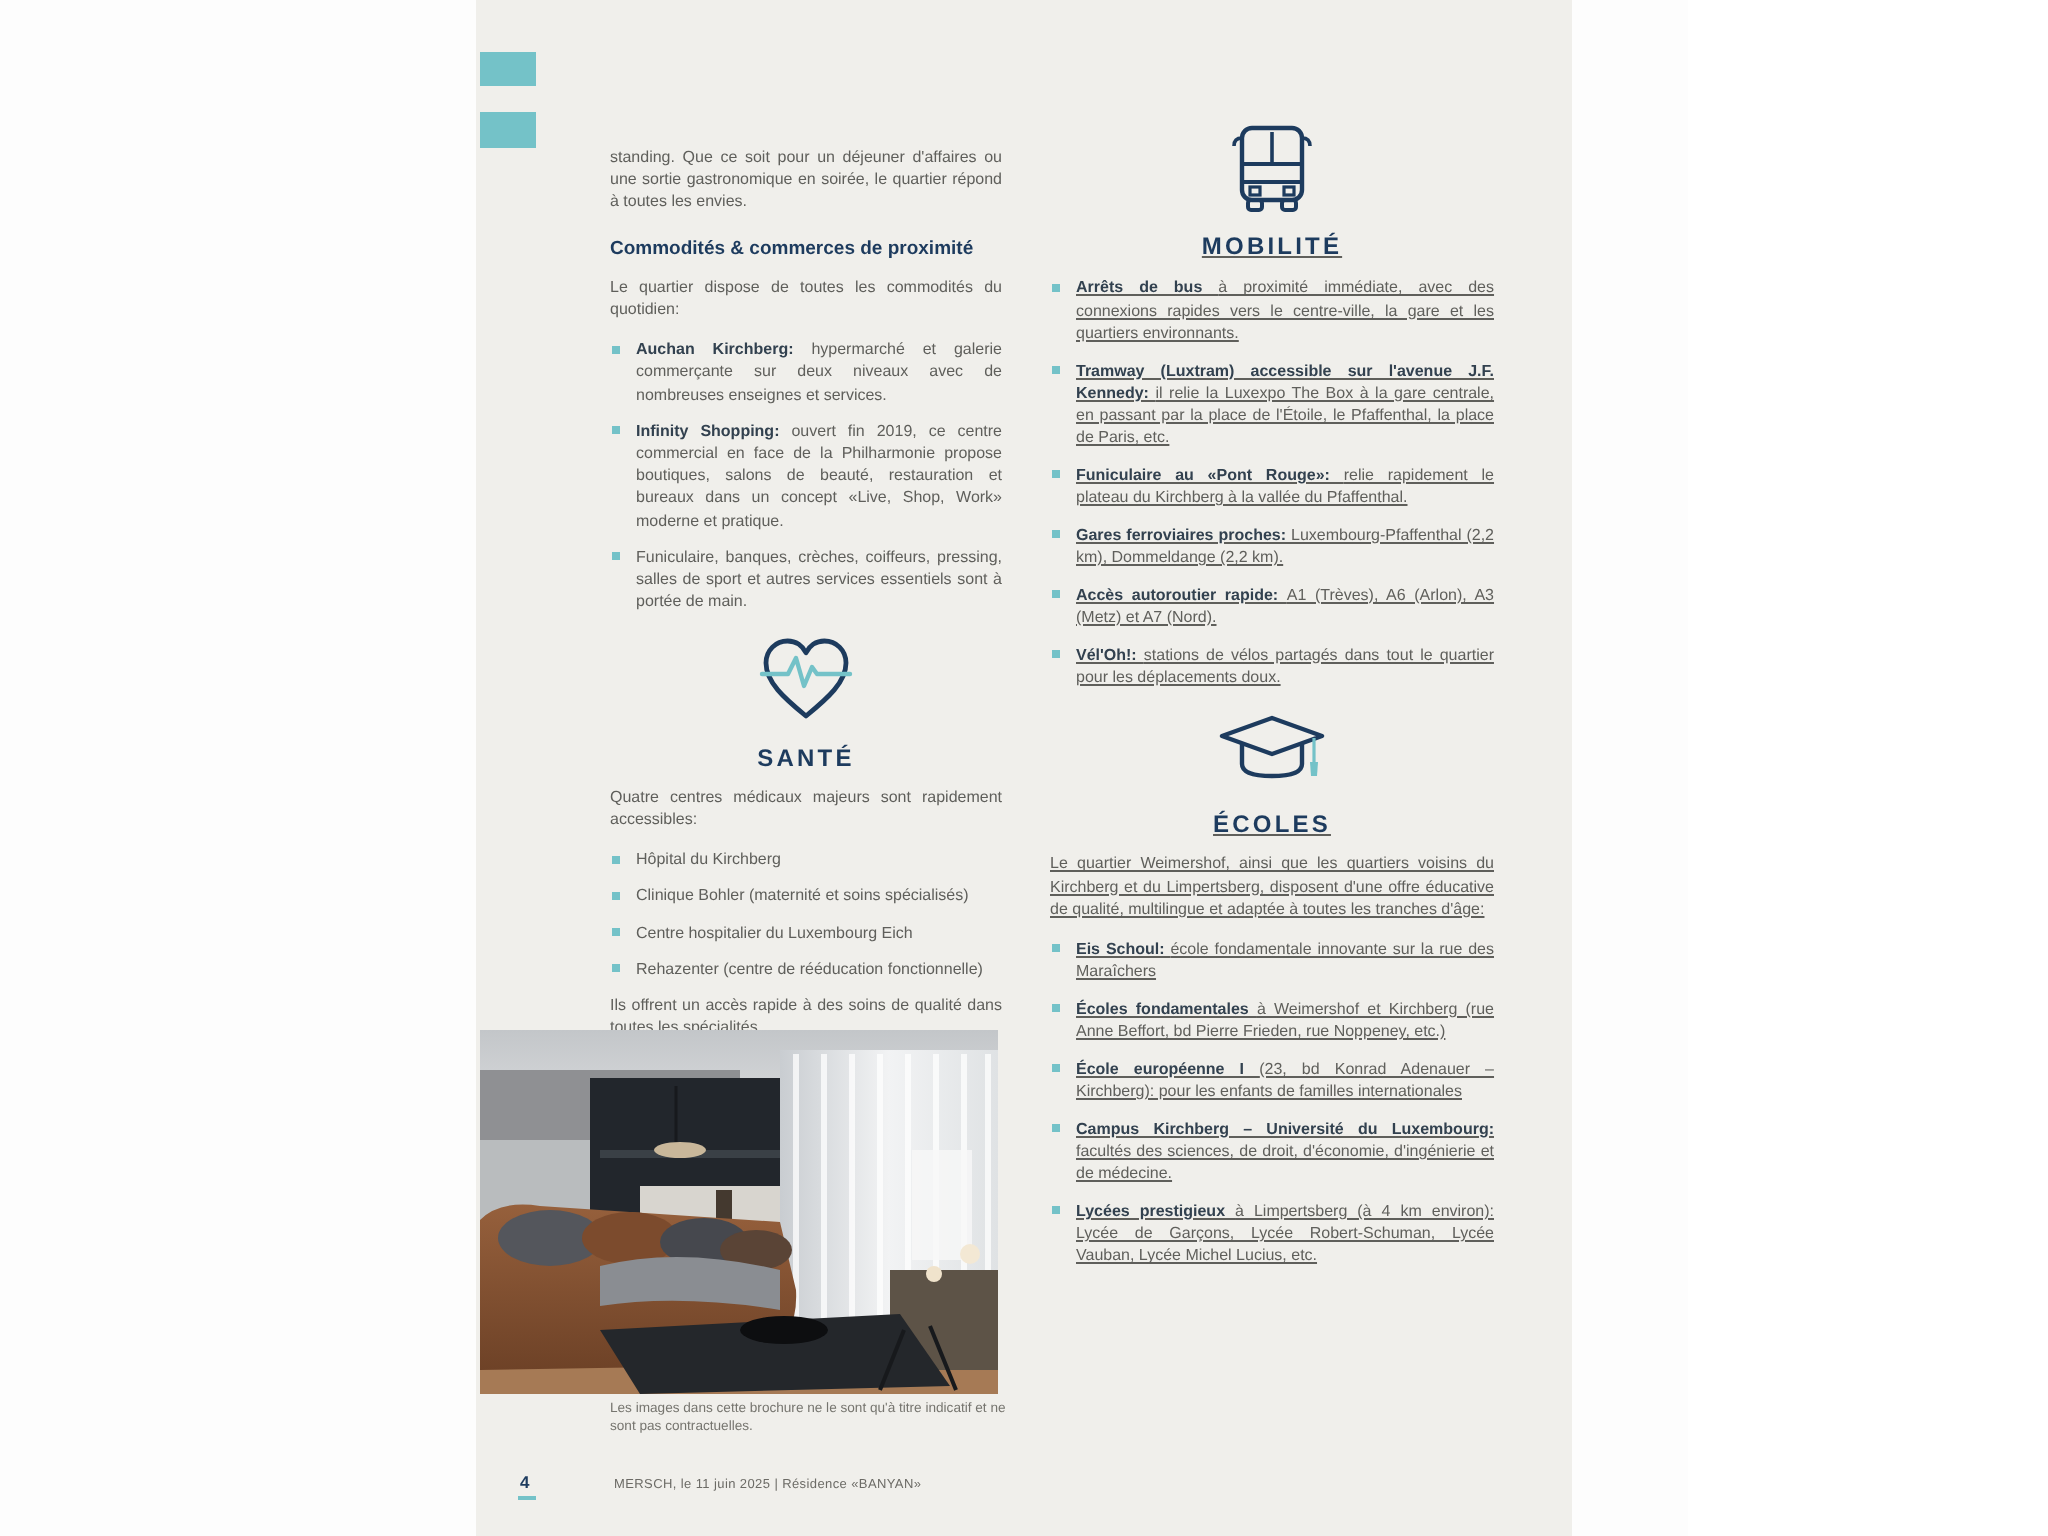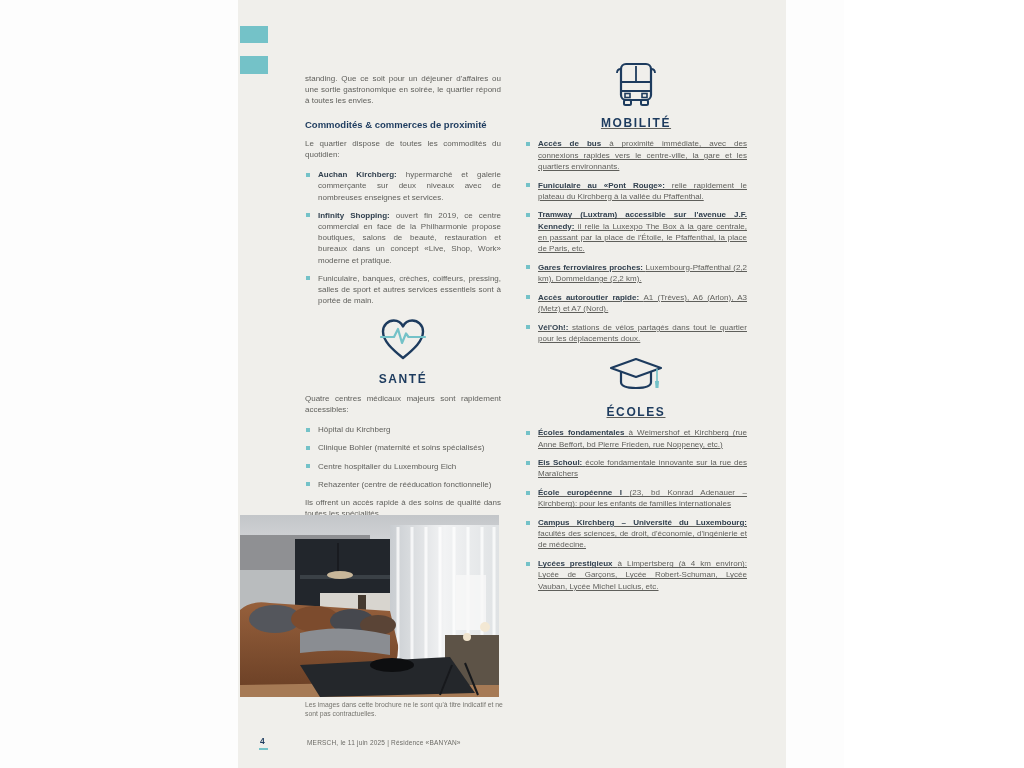--- a/index.html
+++ b/index.html
@@ -176,29 +176,29 @@
             <rect x="29" y="33.5" width="5" height="4" fill="none" stroke="#1d3b5e" stroke-width="1.6"></rect>
             <rect x="11" y="40" width="7" height="5" rx="1.5" fill="none" stroke="#1d3b5e" stroke-width="2"></rect>
             <rect x="28" y="40" width="7" height="5" rx="1.5" fill="none" stroke="#1d3b5e" stroke-width="2"></rect>
           </svg>
         </span>
         <div class="big-heading">MOBILITÉ</div>
       </div>
       <ul class="bullets wide">
           <li>
             <span class="bullet-marker"></span>
-            <span class="bullet-text"><strong>Accès de bus </strong>à proximité immédiate, avec des connexions rapides vers le centre-ville, la gare et les quartiers environnants.</span>
+            <span class="bullet-text"><strong>Arrêts de bus </strong>à proximité immédiate, avec des connexions rapides vers le centre-ville, la gare et les quartiers environnants.</span>
+          </li>
+          <li>
+            <span class="bullet-marker"></span>
+            <span class="bullet-text"><strong>Tramway (Luxtram) accessible sur l'avenue J.F. Kennedy: </strong>il relie la Luxexpo The Box à la gare centrale, en passant par la place de l'Étoile, le Pfaffenthal, la place de Paris, etc.</span>
           </li>
           <li>
             <span class="bullet-marker"></span>
             <span class="bullet-text"><strong>Funiculaire au «Pont Rouge»: </strong>relie rapidement le plateau du Kirchberg à la vallée du Pfaffenthal.</span>
-          </li>
-          <li>
-            <span class="bullet-marker"></span>
-            <span class="bullet-text"><strong>Tramway (Luxtram) accessible sur l'avenue J.F. Kennedy: </strong>il relie la Luxexpo The Box à la gare centrale, en passant par la place de l'Étoile, le Pfaffenthal, la place de Paris, etc.</span>
           </li>
           <li>
             <span class="bullet-marker"></span>
             <span class="bullet-text"><strong>Gares ferroviaires proches: </strong>Luxembourg-Pfaffenthal (2,2 km), Dommeldange (2,2 km).</span>
           </li>
           <li>
             <span class="bullet-marker"></span>
             <span class="bullet-text"><strong>Accès autoroutier rapide: </strong>A1 (Trèves), A6 (Arlon), A3 (Metz) et A7 (Nord).</span>
           </li>
           <li>
@@ -211,28 +211,29 @@
         <span class="icon">
           <svg width="58" height="42" viewBox="0 0 58 42">
             <path d="M29 4 L54 13 L29 22 L4 13 Z" fill="none" stroke="#1d3b5e" stroke-width="2.2" stroke-linejoin="round"></path>
             <path d="M14 17 L14 27 Q14 33 29 33 Q44 33 44 27 L44 17" fill="none" stroke="#1d3b5e" stroke-width="2.2"></path>
             <line x1="50" y1="14" x2="50" y2="26" stroke="#74c2c8" stroke-width="1.6"></line>
             <path d="M48 26 h4 l-0.5 7 h-3 Z" fill="#74c2c8"></path>
           </svg>
         </span>
         <div class="big-heading">ÉCOLES</div>
       </div>
+      <p class="intro">Le quartier Weimershof, ainsi que les quartiers voisins du Kirchberg et du Limpertsberg, disposent d'une offre éducative de qualité, multilingue et adaptée à toutes les tranches d'âge:</p>
       <ul class="bullets wide">
           <li>
             <span class="bullet-marker"></span>
+            <span class="bullet-text"><strong>Eis Schoul: </strong>école fondamentale innovante sur la rue des Maraîchers</span>
+          </li>
+          <li>
+            <span class="bullet-marker"></span>
             <span class="bullet-text"><strong>Écoles fondamentales </strong>à Weimershof et Kirchberg (rue Anne Beffort, bd Pierre Frieden, rue Noppeney, etc.)</span>
-          </li>
-          <li>
-            <span class="bullet-marker"></span>
-            <span class="bullet-text"><strong>Eis Schoul: </strong>école fondamentale innovante sur la rue des Maraîchers</span>
           </li>
           <li>
             <span class="bullet-marker"></span>
             <span class="bullet-text"><strong>École européenne I </strong>(23, bd Konrad Adenauer – Kirchberg): pour les enfants de familles internationales</span>
           </li>
           <li>
             <span class="bullet-marker"></span>
             <span class="bullet-text"><strong>Campus Kirchberg – Université du Luxembourg: </strong>facultés des sciences, de droit, d'économie, d'ingénierie et de médecine.</span>
           </li>
           <li>

